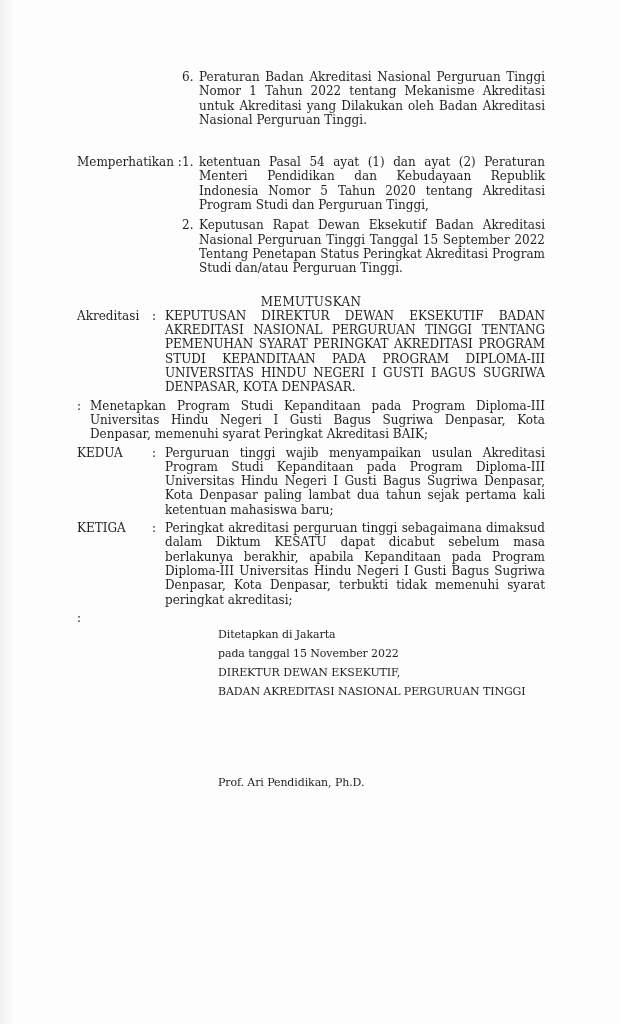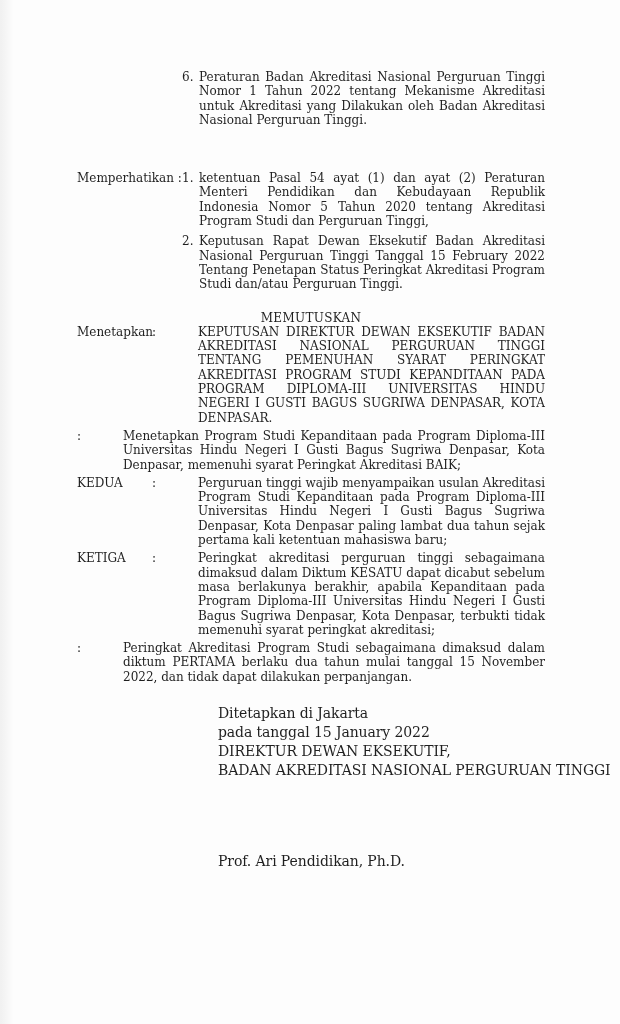--- a/index.html
+++ b/index.html
@@ -24,39 +24,38 @@
   .page::before{
     content:"";
     position:absolute;left:0;top:0;bottom:0;width:14px;
     background:linear-gradient(to right, rgba(0,0,0,0.05), rgba(0,0,0,0));
     pointer-events:none;
   }
   .li{display:flex;}
   .li .num{flex:none;width:17px;}
   .li .li-text{flex:1;text-align:justify;}
   .cont-item{margin-left:105px;}
-  .block-mem{display:flex;margin-top:44px;}
+  .block-mem{display:flex;margin-top:28px;}
   .mem-label{flex:none;width:105px;}
   .mem-items{flex:1;}
   .mem-items .li + .li{margin-top:6px;}
   .heading{
     text-align:center;
     margin-top:19px;
     margin-bottom:0;
     letter-spacing:0.3px;
   }
   .drow{display:flex;margin-top:4px;}
   .drow.first{margin-top:0;}
   .dlabel{flex:none;width:75px;}
   .dcolon{flex:none;width:13px;}
-  .dtext{flex:1;text-align:justify;margin-left:33px;}
+  .dtext{flex:1;text-align:justify;}
   .signature{
     margin-left:141px;
-    margin-top:20px;
-    font-size:14px;
+    font-size:11px;
     line-height:19px;
     letter-spacing:-0.1px;
   }
   .sig-line{white-space:nowrap;}
   .sig-name{margin-top:72px;white-space:nowrap;}
 </style>
 </head>
 <body>
 
 <div class="page">
@@ -68,52 +67,51 @@
 
   <div class="block-mem">
     <div class="mem-label">Memperhatikan :</div>
     <div class="mem-items">
       <div class="li">
         <span class="num">1.</span>
         <div class="li-text">ketentuan Pasal 54 ayat (1) dan ayat (2) Peraturan Menteri Pendidikan dan Kebudayaan Republik Indonesia Nomor 5 Tahun 2020 tentang Akreditasi Program Studi dan Perguruan Tinggi,</div>
       </div>
       <div class="li">
         <span class="num">2.</span>
-        <div class="li-text">Keputusan Rapat Dewan Eksekutif Badan Akreditasi Nasional Perguruan Tinggi Tanggal 15 February 2022 Tentang Penetapan Status Peringkat Akreditasi Program Studi dan/atau Perguruan Tinggi.</div>
+        <div class="li-text">Keputusan Rapat Dewan Eksekutif Badan Akreditasi Nasional Perguruan Tinggi Tanggal 15 September 2022 Tentang Penetapan Status Peringkat Akreditasi Program Studi dan/atau Perguruan Tinggi.</div>
       </div>
     </div>
   </div>
 
   <div class="heading">MEMUTUSKAN</div>
 
   <div class="drow first">
-    <div class="dlabel">Menetapkan</div>
+    <div class="dlabel">Akreditasi</div>
     <div class="dcolon">:</div>
     <div class="dtext">KEPUTUSAN DIREKTUR DEWAN EKSEKUTIF BADAN AKREDITASI NASIONAL PERGURUAN TINGGI TENTANG PEMENUHAN SYARAT PERINGKAT AKREDITASI PROGRAM STUDI KEPANDITAAN PADA PROGRAM DIPLOMA-III UNIVERSITAS HINDU NEGERI I GUSTI BAGUS SUGRIWA DENPASAR, KOTA DENPASAR.</div>
   </div>
   <div class="drow">
     <div class="dcolon">:</div>
     <div class="dtext">Menetapkan Program Studi Kepanditaan pada Program Diploma-III Universitas Hindu Negeri I Gusti Bagus Sugriwa Denpasar, Kota Denpasar, memenuhi syarat Peringkat Akreditasi BAIK;</div>
   </div>
   <div class="drow">
     <div class="dlabel">KEDUA</div>
     <div class="dcolon">:</div>
     <div class="dtext">Perguruan tinggi wajib menyampaikan usulan Akreditasi Program Studi Kepanditaan pada Program Diploma-III Universitas Hindu Negeri I Gusti Bagus Sugriwa Denpasar, Kota Denpasar paling lambat dua tahun sejak pertama kali ketentuan mahasiswa baru;</div>
   </div>
   <div class="drow">
     <div class="dlabel">KETIGA</div>
     <div class="dcolon">:</div>
     <div class="dtext">Peringkat akreditasi perguruan tinggi sebagaimana dimaksud dalam Diktum KESATU dapat dicabut sebelum masa berlakunya berakhir, apabila Kepanditaan pada Program Diploma-III Universitas Hindu Negeri I Gusti Bagus Sugriwa Denpasar, Kota Denpasar, terbukti tidak memenuhi syarat peringkat akreditasi;</div>
   </div>
   <div class="drow">
     <div class="dcolon">:</div>
-    <div class="dtext">Peringkat Akreditasi Program Studi sebagaimana dimaksud dalam diktum PERTAMA berlaku dua tahun mulai tanggal 15 November 2022, dan tidak dapat dilakukan perpanjangan.</div>
   </div>
 
   <div class="signature">
     <div class="sig-line">Ditetapkan di Jakarta</div>
-    <div class="sig-line">pada tanggal 15 January 2022</div>
+    <div class="sig-line">pada tanggal 15 November 2022</div>
     <div class="sig-line">DIREKTUR DEWAN EKSEKUTIF,</div>
     <div class="sig-line">BADAN AKREDITASI NASIONAL PERGURUAN TINGGI</div>
     <div class="sig-name">Prof. Ari Pendidikan, Ph.D.</div>
   </div>
 
 </div>
 
 </body></html>

